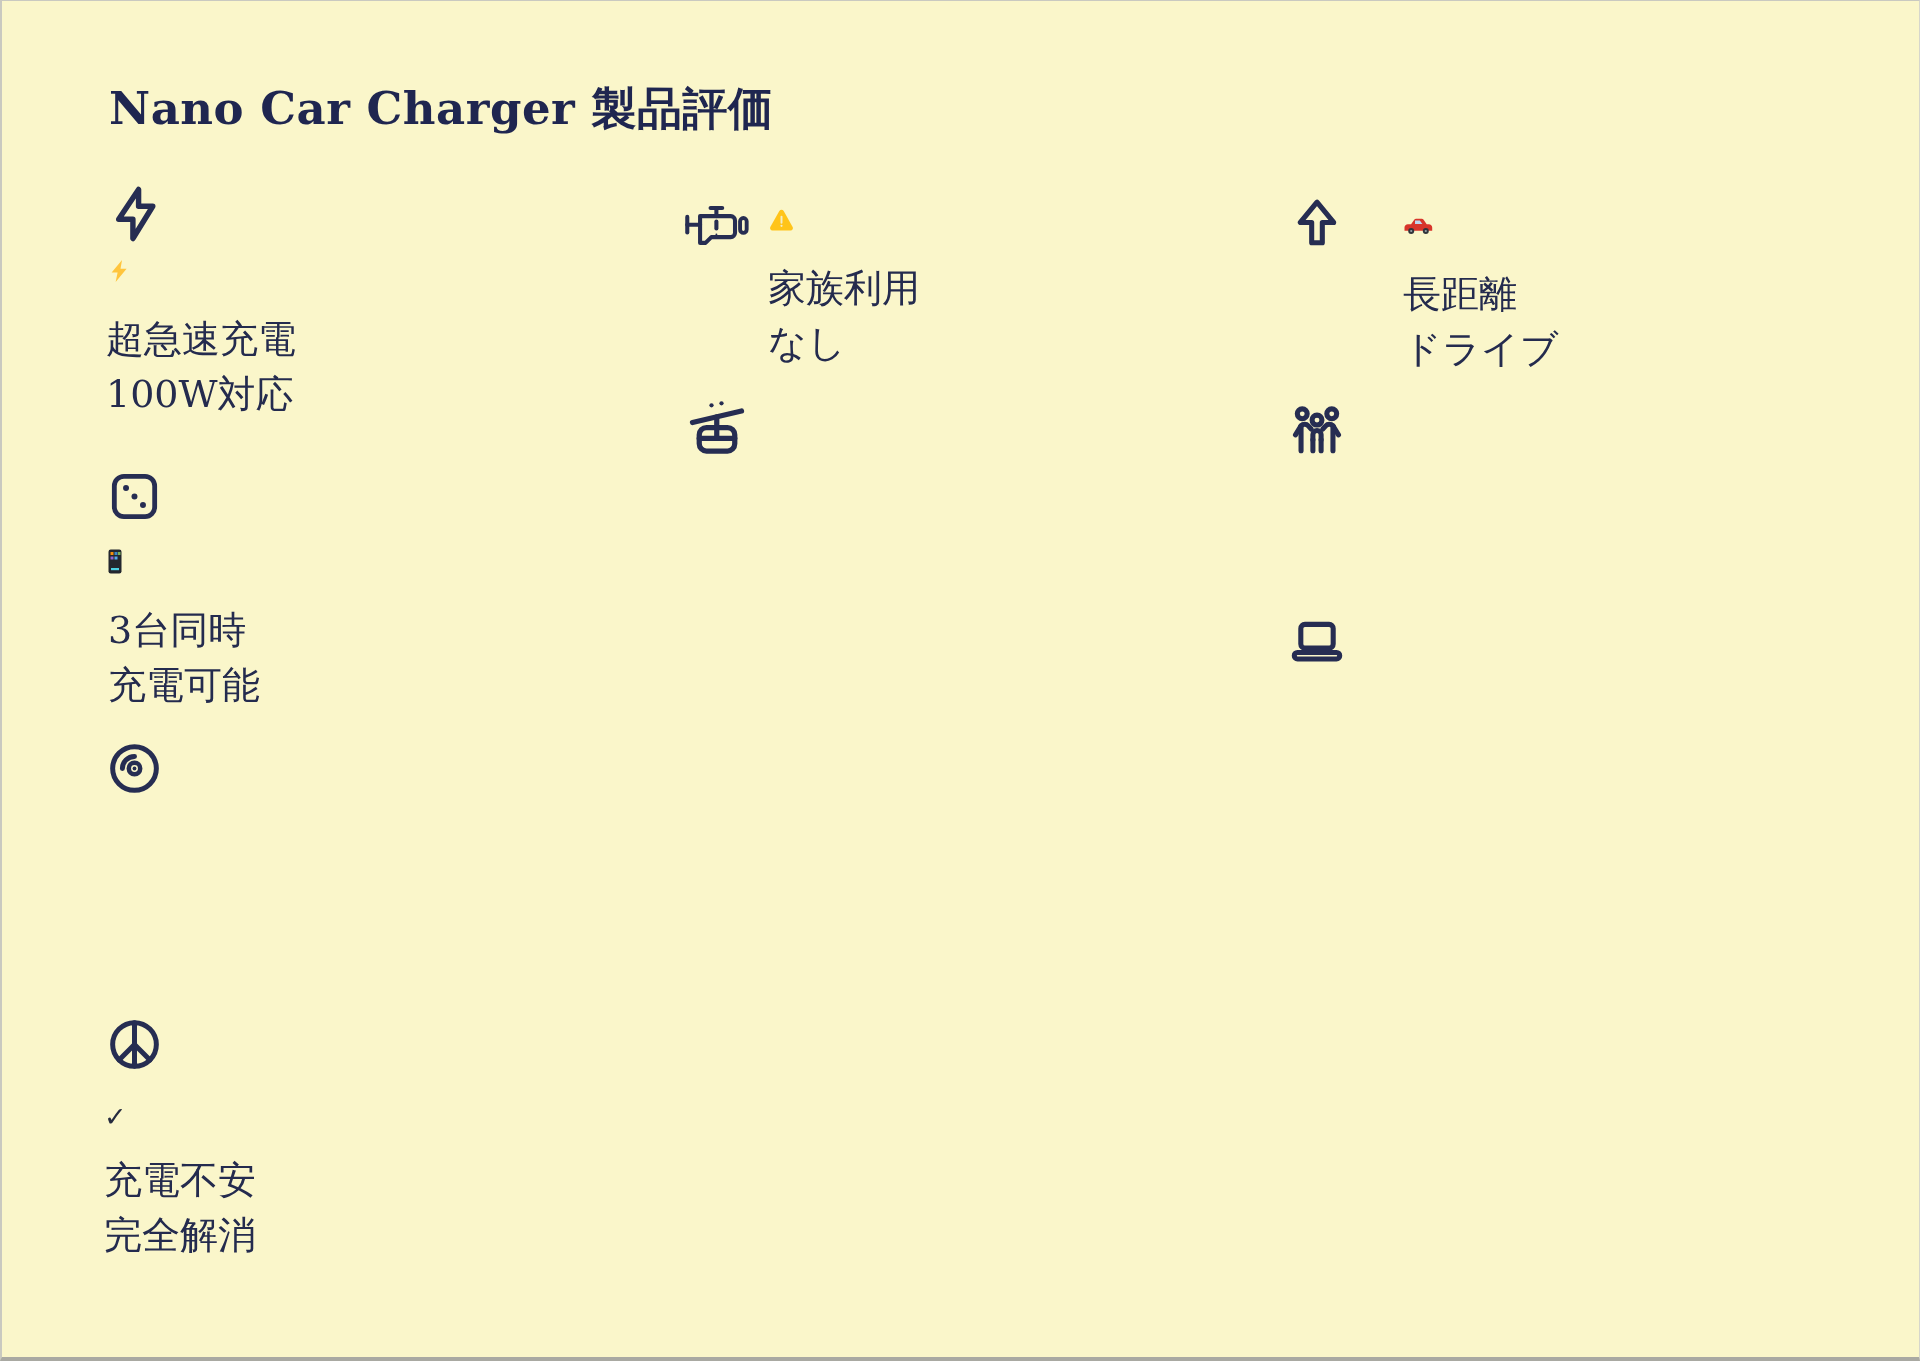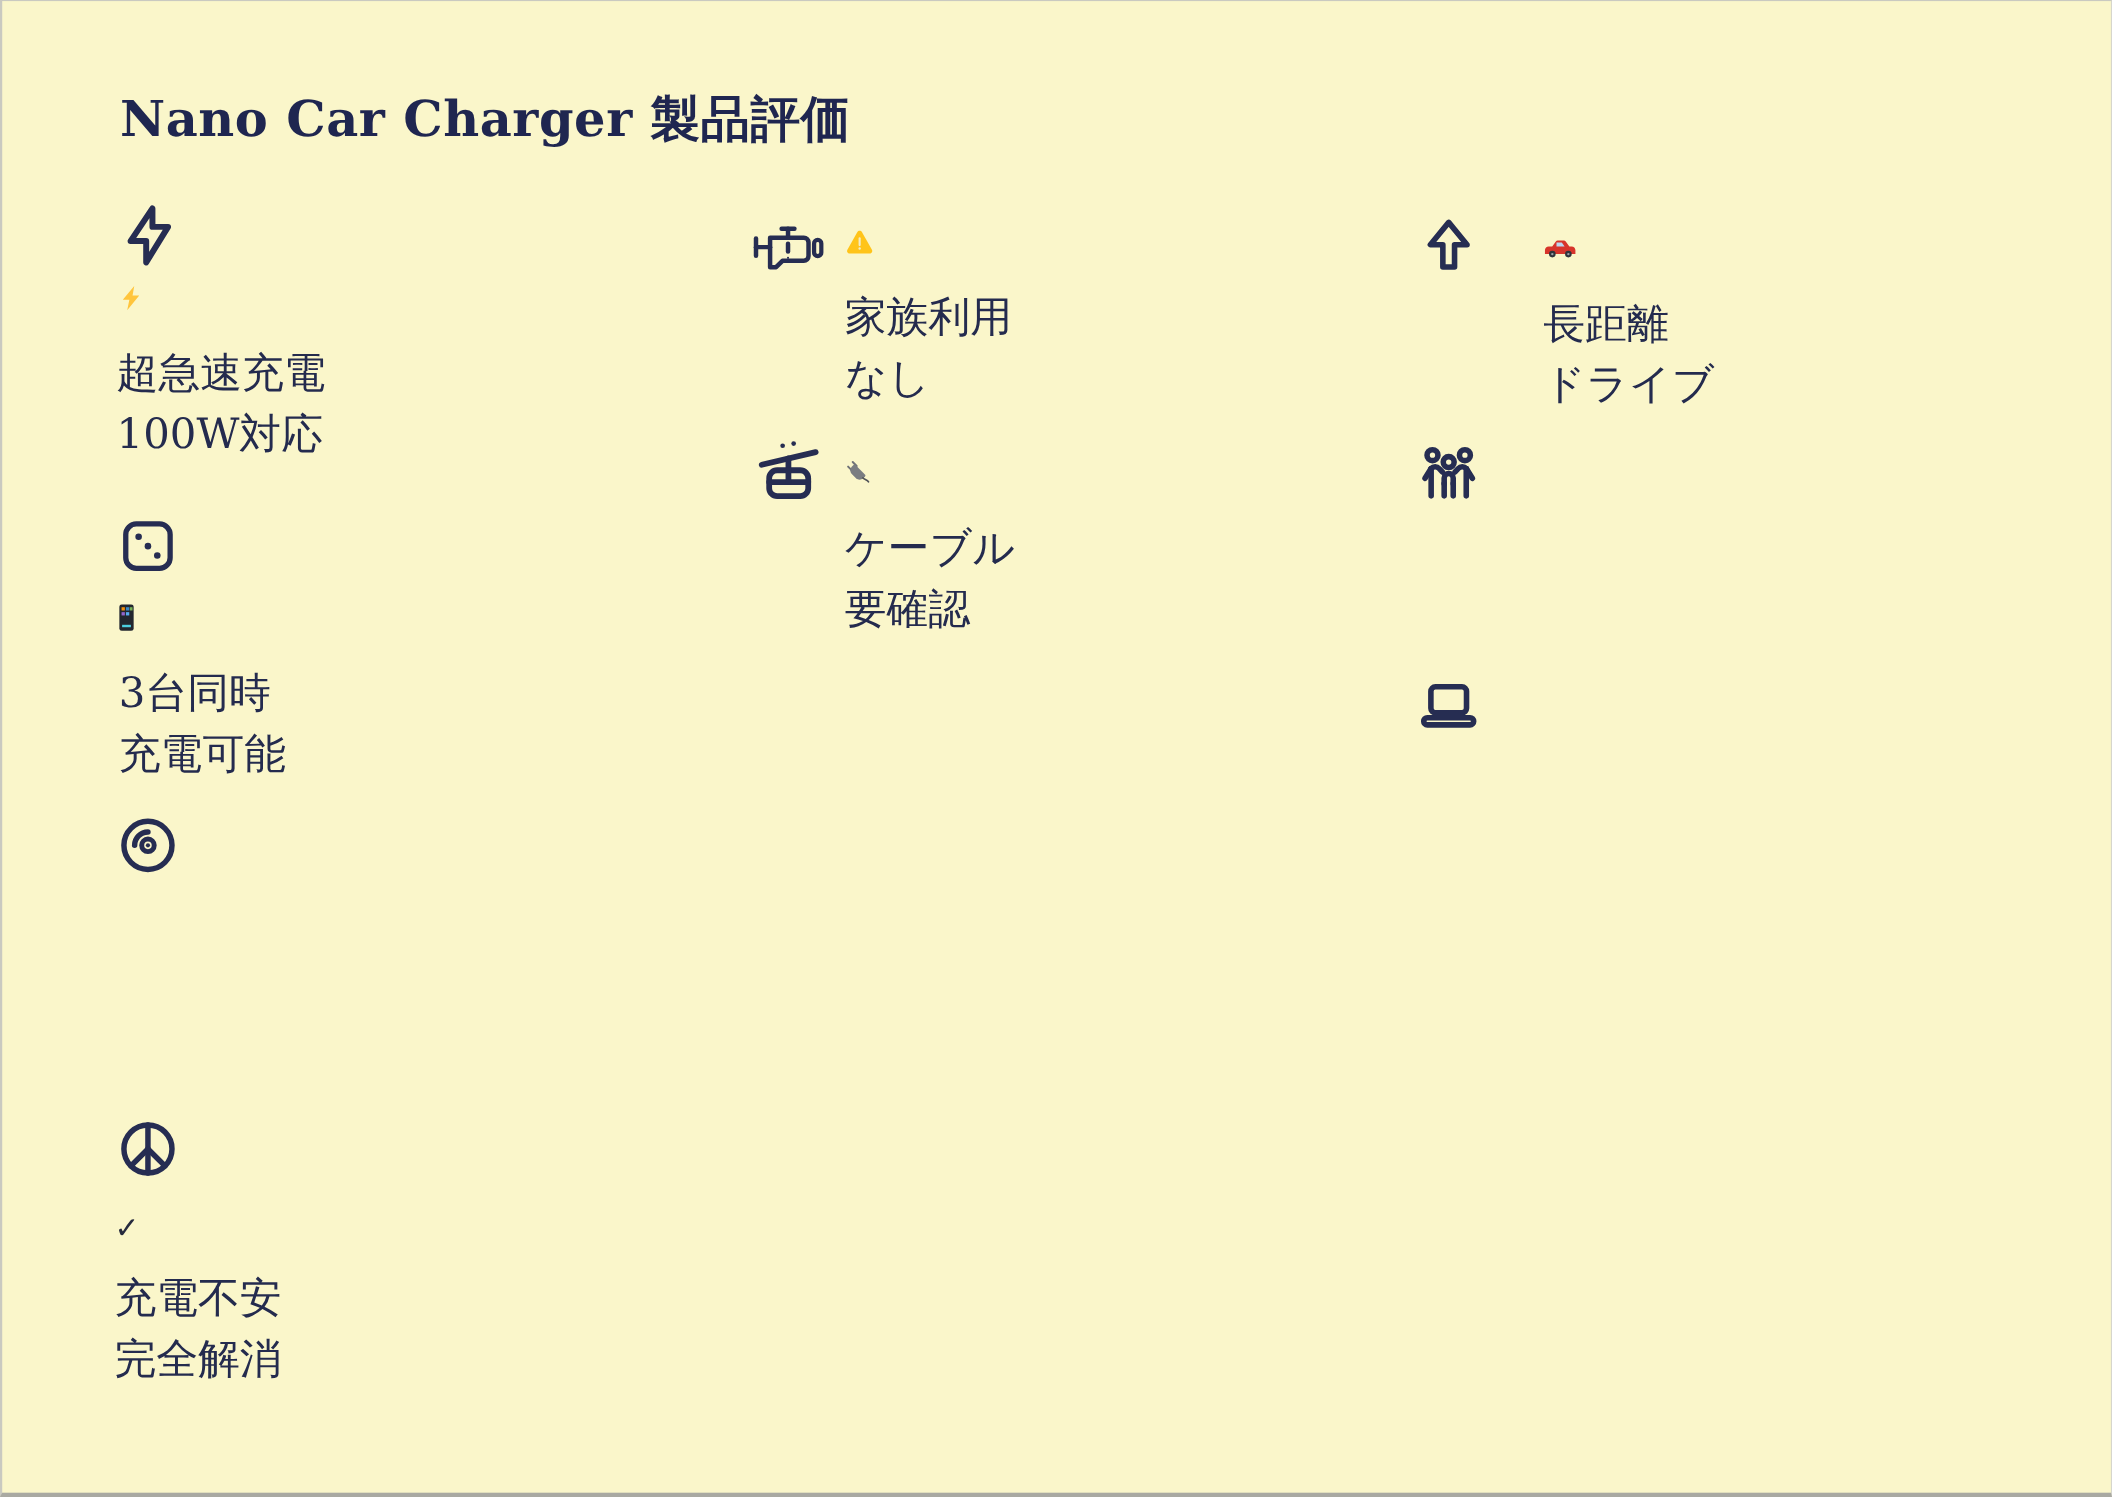--- a/index.html
+++ b/index.html
@@ -125,32 +125,20 @@
     <svg width="60" height="60" viewBox="0 0 24 24" class="stroke-icon">
       <circle cx="9.8" cy="2.5" r="0.85" fill="#262D52" stroke="none"></circle>
       <circle cx="13.8" cy="1.7" r="0.85" fill="#262D52" stroke="none"></circle>
       <path d="M2.2 9.4 L21.8 4.8"></path>
       <path d="M11.9 11.4 V7.1"></path>
       <rect x="4.9" y="11.4" width="14.2" height="9.4" rx="2.9"></rect>
       <path d="M4.9 15.7 H19.1"></path>
       <path d="M11.9 11.4 V15.7"></path>
     </svg>
   </div>
-  <div class="content" style="left:766px;top:416px;">
-    <div class="emoji-row">
-      <svg width="24" height="24" viewBox="0 0 24 24">
-        <path d="M3 7.2 L6.6 10.8" stroke="#6F7276" stroke-width="1.8" stroke-linecap="round"></path>
-        <path d="M7.2 3 L10.8 6.6" stroke="#6F7276" stroke-width="1.8" stroke-linecap="round"></path>
-        <path d="M9.5 5.5 L18.5 14.5 a1 1 0 0 1 0 1.4 l-1.8 1.8 a4.6 4.6 0 0 1 -6.5 0 L6.3 13.8 a4.6 4.6 0 0 1 0 -6.5 l1.8 -1.8 a1 1 0 0 1 1.4 0 z" fill="#7A7D81"></path>
-        <path d="M16.5 17.5 C18.5 19.5 20 19 21.5 21" stroke="#515458" stroke-width="1.6" fill="none" stroke-linecap="round"></path>
-      </svg>
-    </div>
-    <div class="line">ケーブル</div>
-    <div class="line">要確認</div>
-  </div>
 
   <div class="icon-box" style="left:1286px;top:191px;">
     <svg width="58" height="58" viewBox="0 0 24 24" class="stroke-icon">
       <path d="M9.8 21 L14.2 21 L14.2 12.6 L18.9 12.6 L12 4.2 L5.1 12.6 L9.8 12.6 Z"></path>
     </svg>
   </div>
   <div class="content" style="left:1362px;top:212px;margin-left:39px;">
     <div class="emoji-row">
       <svg width="30" height="24" viewBox="0 0 30 22">
         <path d="M1.5 16.8 v-3.2 c0 -1.9 1.5 -3.4 3.4 -3.4 h3.2 L11.4 5.5 c0.4 -0.5 1 -0.8 1.6 -0.8 h5.8 c0.6 0 1.2 0.3 1.6 0.8 l3.3 4.7 h2.1 c1.9 0 3.4 1.5 3.4 3.4 v3.2 z" fill="#D7352B"></path>

